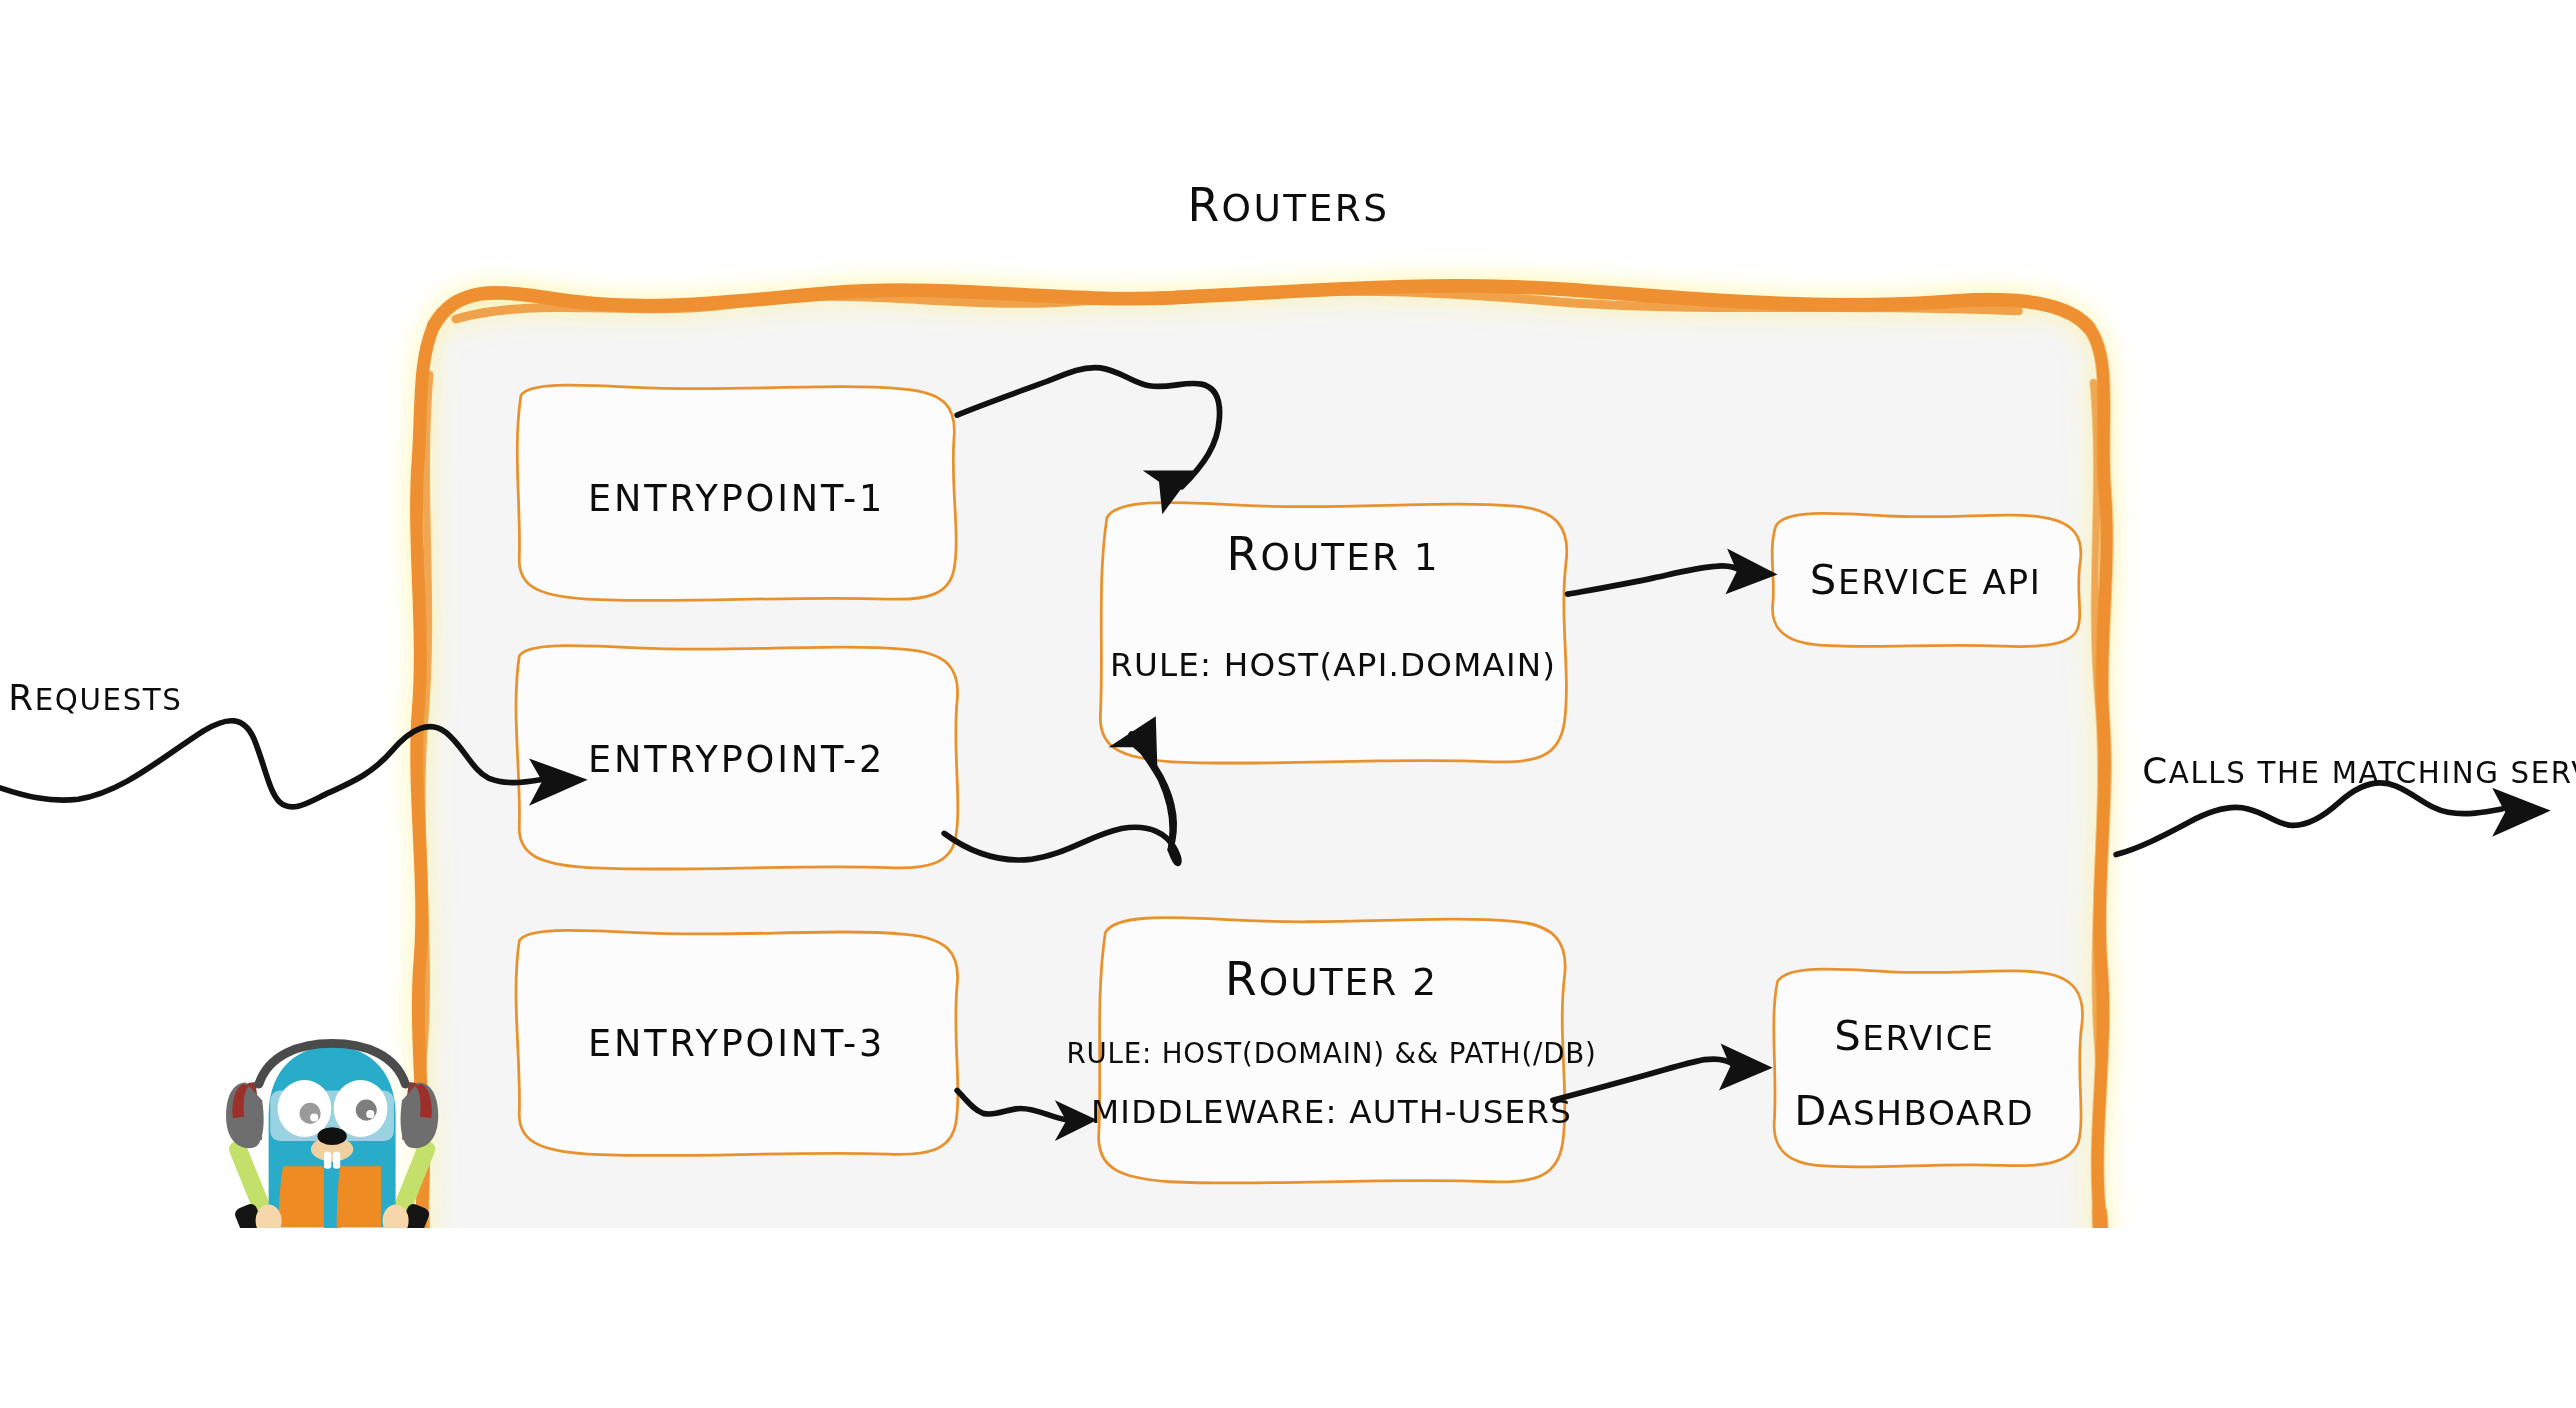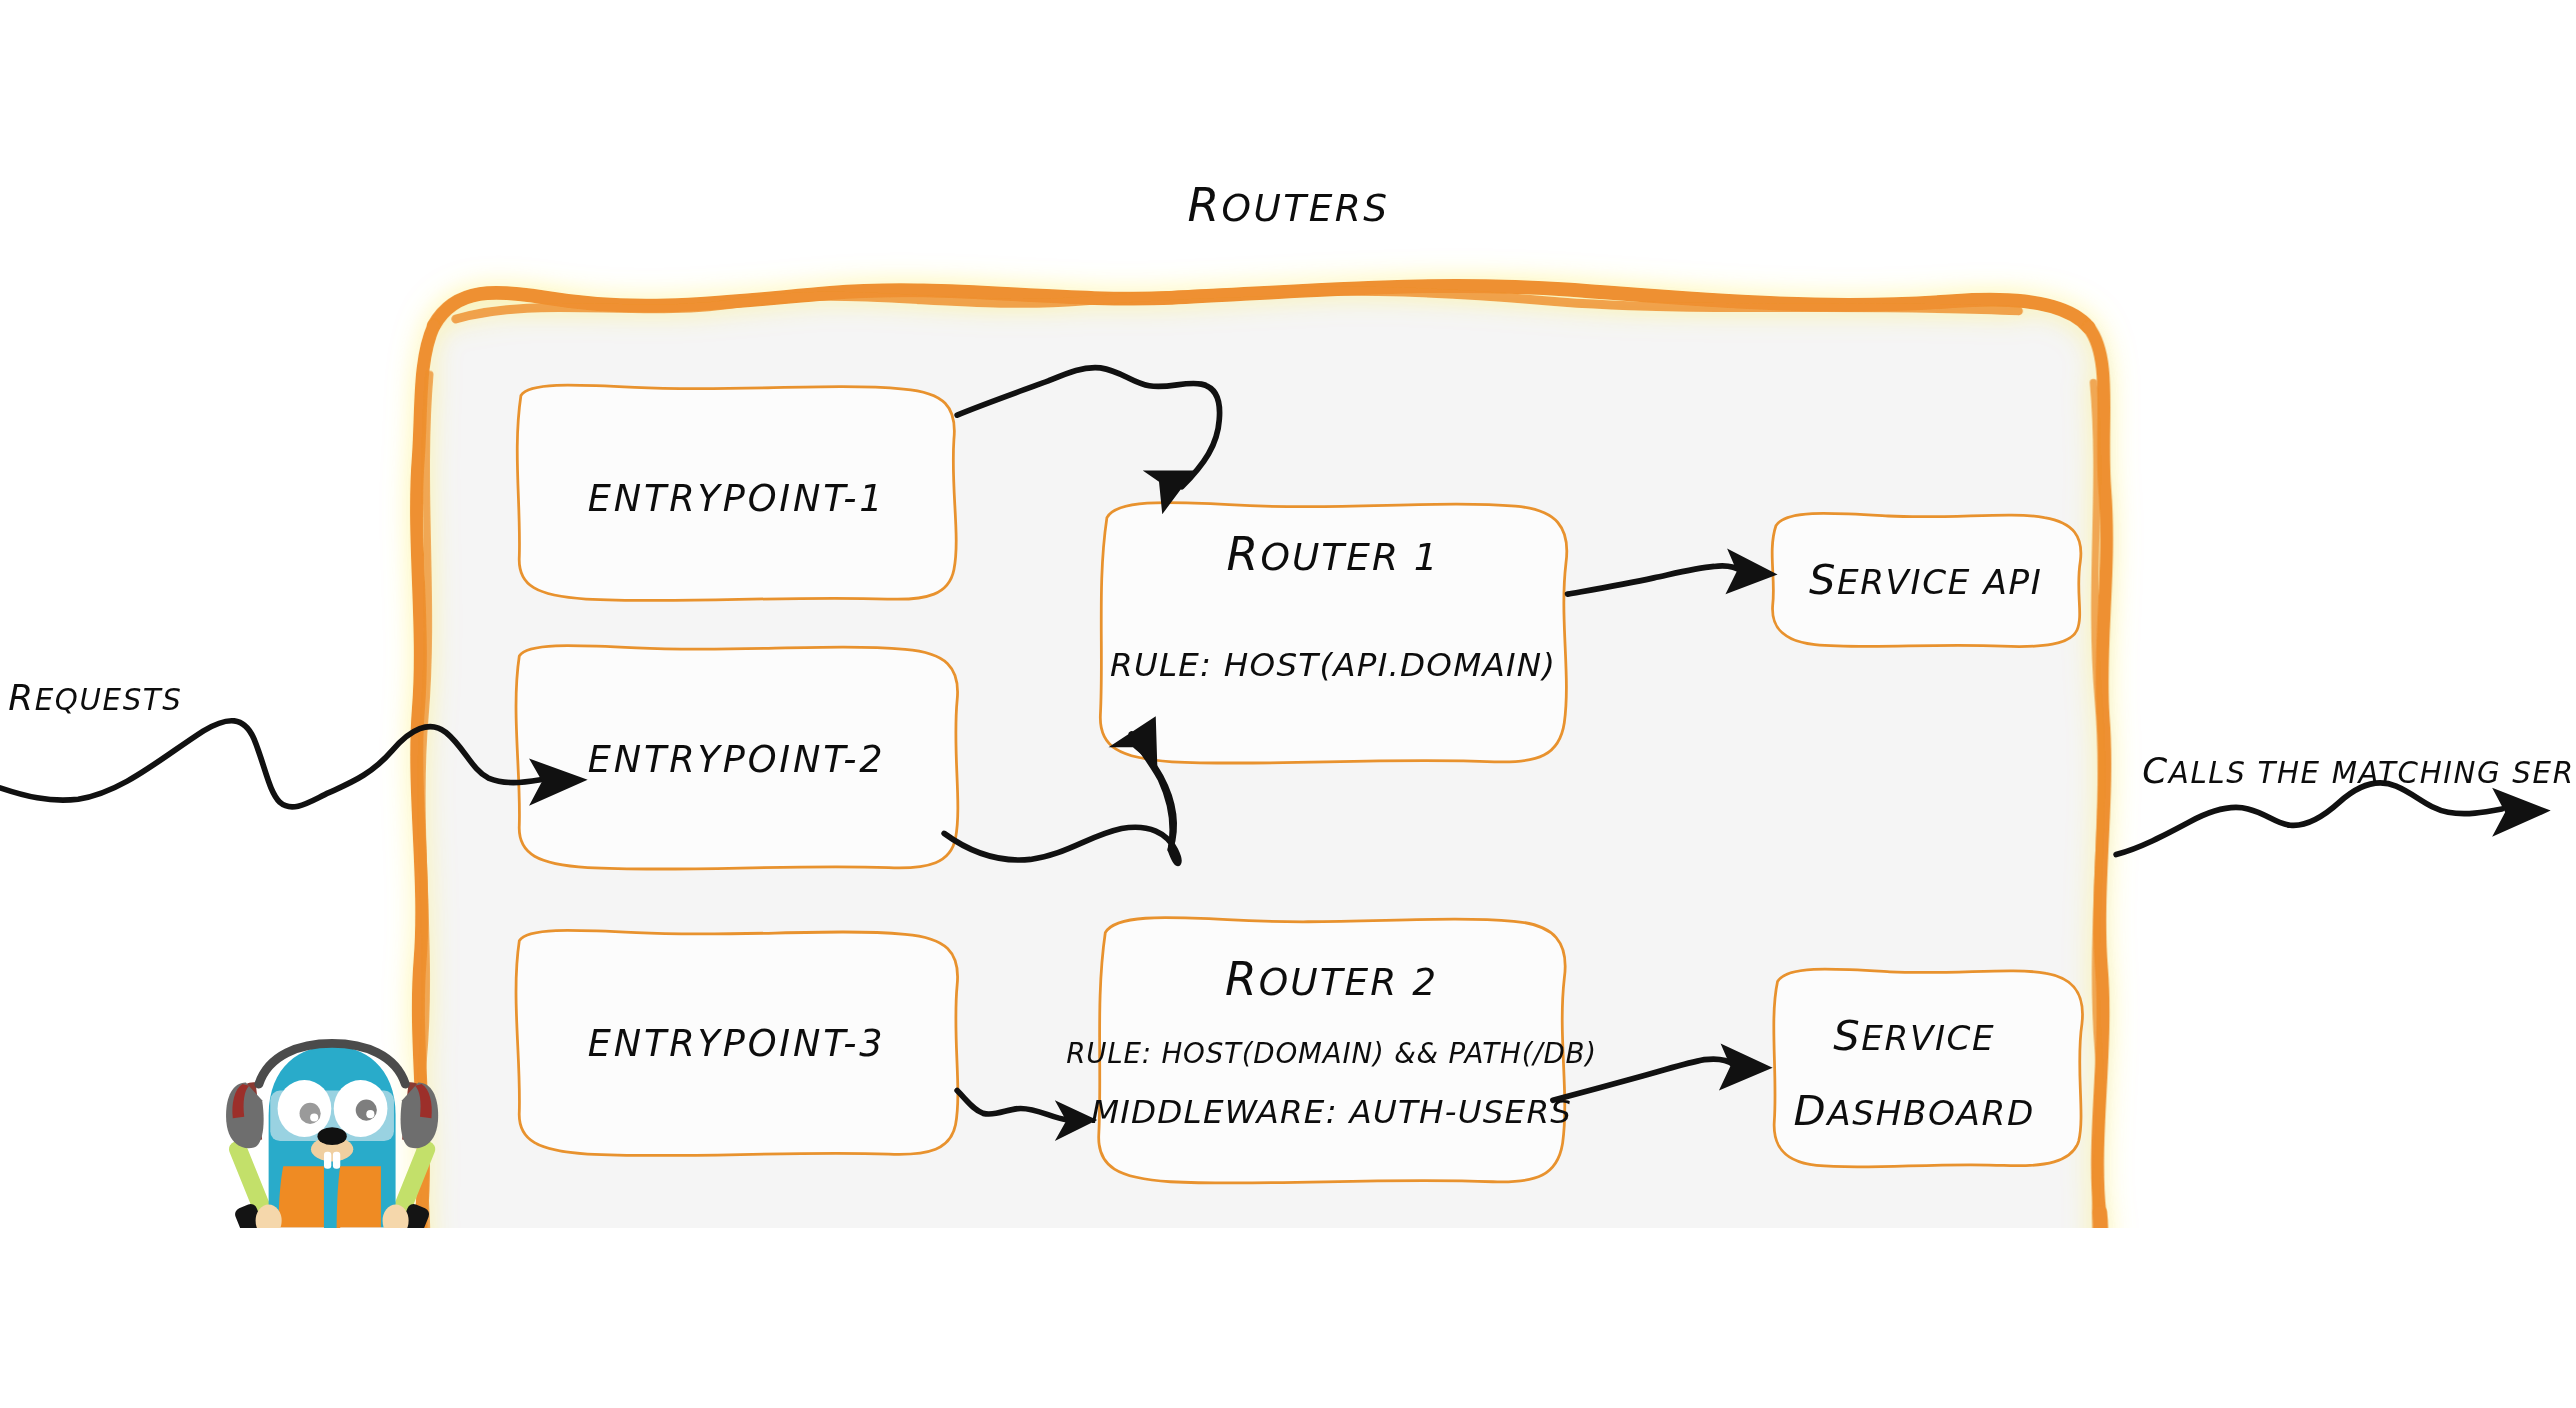--- a/index.html
+++ b/index.html
@@ -10,21 +10,20 @@
   }
   body {
     font-family: "DejaVu Sans", sans-serif;
   }
   #stage {
     position: relative;
     width: 2576px;
     height: 1228px;
     background: #ffffff;
     overflow: hidden;
-    font-style: italic;
   }
   #stage svg.layer {
     position: absolute;
     top: 0;
     left: 0;
     width: 2576px;
     height: 1408px;
   }
   
   .hw {

